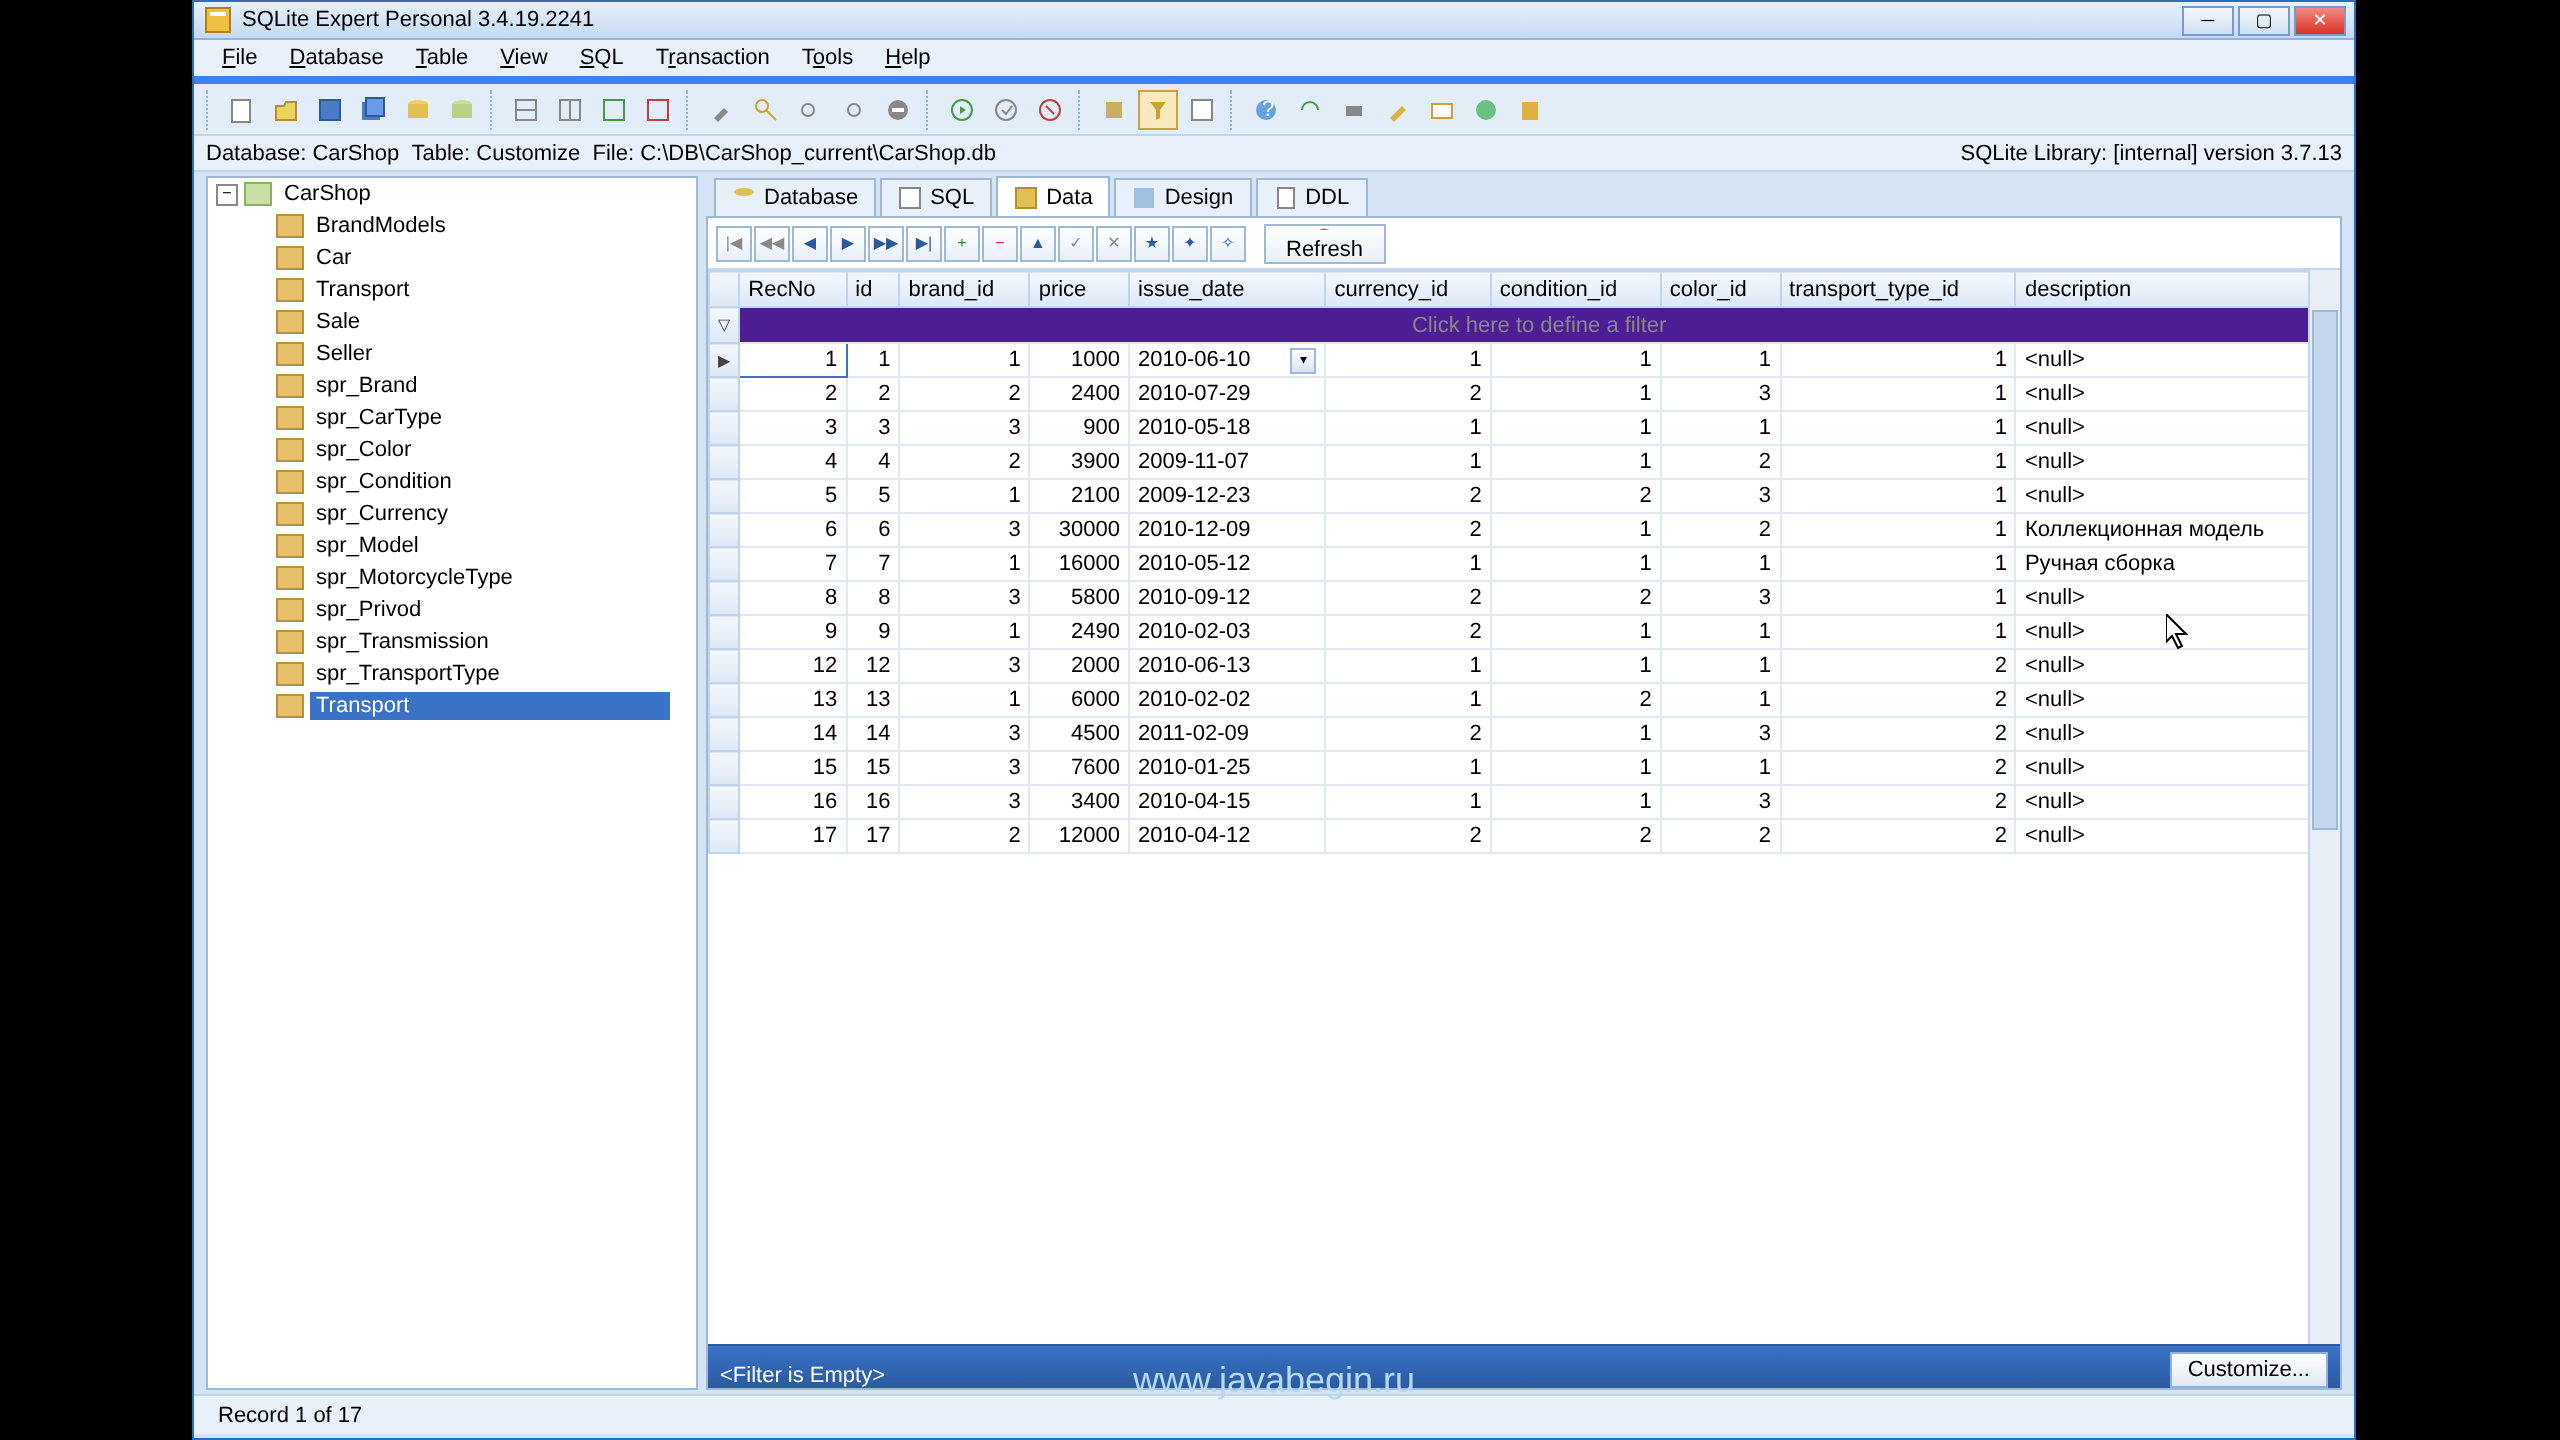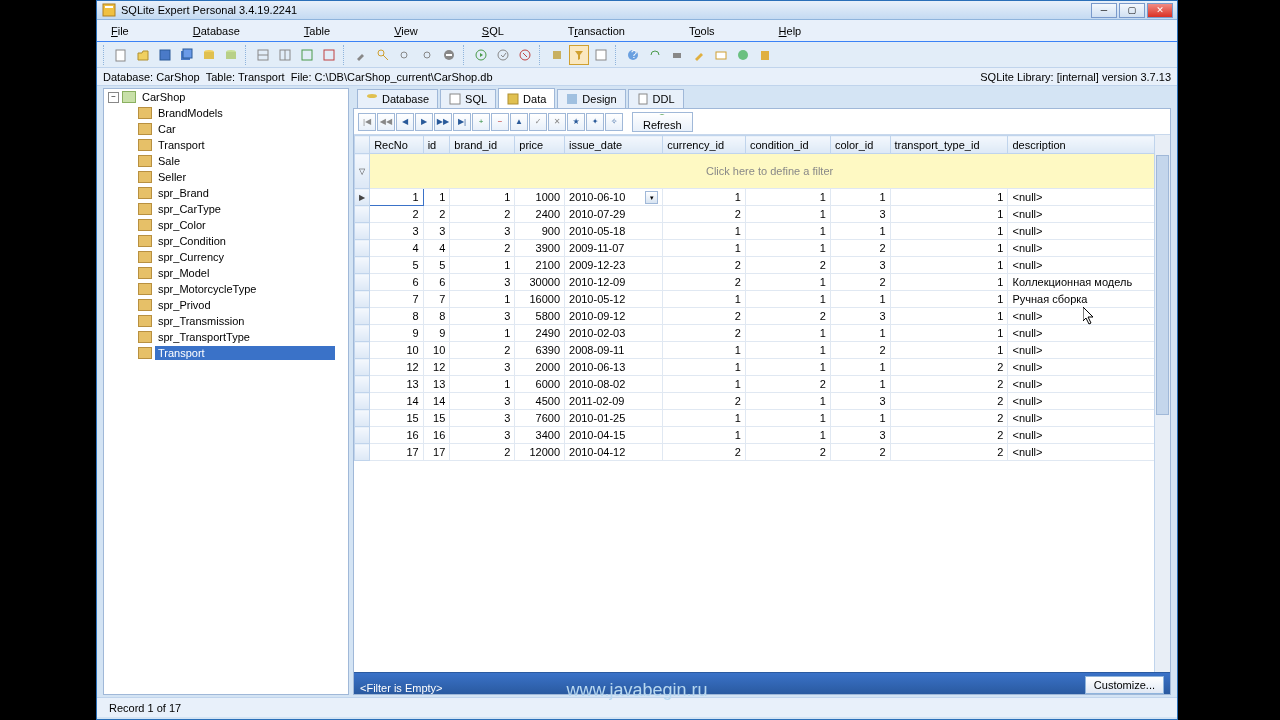--- a/index.html
+++ b/index.html
@@ -4,21 +4,21 @@
 <style>
 * { box-sizing: border-box; margin: 0; padding: 0; font-family: Tahoma, sans-serif; font-size: 11px; }
 body { background: #000; width: 1280px; height: 720px; overflow: hidden; position: relative; }
 .outer { position: absolute; left: 96px; top: 0; width: 1082px; height: 720px; background: #d4e4f4; border: 1px solid #2a6fb8; }
 .titlebar { height: 19px; background: linear-gradient(#e8f0fa, #c4daf2); display: flex; align-items: center; padding: 0 4px; border-bottom: 1px solid #8fb4dc; justify-content: space-between; }
 .titlebar .icon { width: 16px; height: 16px; margin-right: 4px; display: inline-block; }
 .titlebar .title { flex: 1; color: #000; }
 .titlebar .winbtns { display: flex; gap: 2px; }
 .winbtn { width: 26px; height: 15px; border: 1px solid #7a9acb; background: linear-gradient(#f4f8fd, #d0e0f2); display: flex; align-items: center; justify-content: center; font-size: 9px; cursor: pointer; }
 .winbtn.close { background: linear-gradient(#f28b82, #d93025); color: #fff; }
-.menubar { height: 22px; background: #e8f0fa; display: flex; align-items: center; padding: 0 6px; border-bottom: 1px solid #3b82f6; gap: 48px; }
+.menubar { height: 22px; background: #e8f0fa; display: flex; align-items: center; padding: 0 6px; border-bottom: 4px solid #3b82f6; }
 .menubar .menuitem { padding: 2px 8px; cursor: pointer; }
 .menubar .menuitem u { text-decoration: underline; }
 .toolbar { height: 26px; background: #e2edf8; display: flex; align-items: center; padding: 0 4px; border-bottom: 1px solid #c0d4ec; gap: 2px; }
 .tbtn { width: 20px; height: 20px; border: 1px solid transparent; display: flex; align-items: center; justify-content: center; cursor: pointer; }
 .tbsep { width: 4px; height: 20px; border-left: 1px dotted #8fb4dc; margin: 0 2px; }
 .infobar { height: 18px; background: #e8f0fa; display: flex; align-items: center; padding: 0 6px; border-bottom: 1px solid #c0d4ec; color: #000; }
 .infobar .spacer { flex: 1; }
 .main { display: flex; height: 611px; }
 .tree { width: 246px; background: #fff; border: 1px solid #a0b8d8; margin: 2px 2px 2px 6px; overflow: auto; }
 .tree ul { list-style: none; padding-left: 16px; }
@@ -39,21 +39,21 @@
 .gridtool { height: 26px; border-bottom: 1px solid #c8d8ec; display: flex; align-items: center; padding: 0 4px; gap: 1px; }
 .navbtn { width: 18px; height: 18px; border: 1px solid #a0b8d8; background: linear-gradient(#fff,#e8f0fa); display: flex; align-items: center; justify-content: center; font-size: 8px; cursor: pointer; color: #2a5a9a; }
 .navbtn.green { color: #2a8a3a; }
 .navbtn.red { color: #c03030; }
 .navbtn.grey { color: #888; }
 .refreshbtn { height: 20px; padding: 0 10px; border: 1px solid #a0b8d8; background: linear-gradient(#fff,#e8f0fa); display: flex; align-items: center; gap: 4px; cursor: pointer; margin-left: 8px; flex-direction: column; }
 .gridarea { flex: 1; overflow: auto; position: relative; }
 table.grid { border-collapse: collapse; width: 100%; }
 table.grid th { background: linear-gradient(#f4f8fd,#dce8f6); border: 1px solid #c0d4ec; padding: 2px 4px; text-align: left; font-weight: normal; height: 18px; }
 table.grid td { border: 1px solid #e0e8f2; padding: 1px 4px; height: 17px; }
-table.grid td.filterrow { background: #fef9c3; text-align: center; color: #888; height: 35px; }
+table.grid td.filterrow { background: #4c1d95; text-align: center; color: #888; height: 18px; }
 table.grid td.num { text-align: right; }
 table.grid td.rowind { background: linear-gradient(#f4f8fd,#dce8f6); width: 12px; border: 1px solid #c0d4ec; text-align: center; font-size: 8px; color: #444; }
 table.grid tr.selrow td.selcell { border: 1px solid #3a72c8; }
 table.grid td .dd { float: right; width: 13px; height: 13px; background: linear-gradient(#fff,#d8e4f2); border: 1px solid #a0b8d8; font-size: 7px; text-align: center; line-height: 11px; }
 .filterbar { height: 22px; background: linear-gradient(#3a72c8,#2a5aa0); display: flex; align-items: flex-end; padding: 0 6px; color: #fff; border-top: 1px solid #2a5aa0; }
 .filterbar .spacer { flex: 1; }
 .custbtn { background: linear-gradient(#fff,#e0e8f4); border: 1px solid #8fb4dc; color: #000; padding: 2px 8px; cursor: pointer; }
 .statusbar { height: 20px; background: #e8f0fa; border-top: 1px solid #c0d4ec; display: flex; align-items: center; padding: 0 8px; }
 .statusbar .sseg { padding: 0 260px 0 4px; }
 .vscroll { position: absolute; right: 0; top: 0; width: 16px; height: 100%; background: #e8eef6; border-left: 1px solid #c0d4ec; }
@@ -246,21 +246,21 @@
       </div>
     <div class="tbtn">
         <svg width="14" height="14">
           <rect x="3" y="3" width="8" height="9" fill="#e0b040"></rect>
         </svg>
       </div>
   </div>
 
   <div class="infobar">
     <span>Database: CarShop</span>&nbsp;&nbsp;
-    <span>Table: Transport</span>&nbsp;&nbsp;
+    <span>Table: Customize</span>&nbsp;&nbsp;
     <span>File: C:\DB\CarShop_current\CarShop.db</span>
     <span class="spacer"></span>
     <span>SQLite Library: [internal] version 3.7.13</span>
   </div>
 
   <div class="main">
     <div class="tree">
       <ul>
         <li class="db">
             <span class="exp">−</span>
@@ -545,51 +545,38 @@
                   <td class="num">2490</td>
                   <td>2010-02-03</td>
                   <td class="num">2</td>
                   <td class="num">1</td>
                   <td class="num">1</td>
                   <td class="num">1</td>
                   <td>&lt;null&gt;</td>
                 </tr>
                 <tr>
                   <td class="rowind"></td>
-                  <td class="num">10</td>
-                  <td class="num">10</td>
-                  <td class="num">2</td>
-                  <td class="num">6390</td>
-                  <td>2008-09-11</td>
-                  <td class="num">1</td>
-                  <td class="num">1</td>
-                  <td class="num">2</td>
-                  <td class="num">1</td>
-                  <td>&lt;null&gt;</td>
-                </tr>
-                <tr>
-                  <td class="rowind"></td>
                   <td class="num">12</td>
                   <td class="num">12</td>
                   <td class="num">3</td>
                   <td class="num">2000</td>
                   <td>2010-06-13</td>
                   <td class="num">1</td>
                   <td class="num">1</td>
                   <td class="num">1</td>
                   <td class="num">2</td>
                   <td>&lt;null&gt;</td>
                 </tr>
                 <tr>
                   <td class="rowind"></td>
                   <td class="num">13</td>
                   <td class="num">13</td>
                   <td class="num">1</td>
                   <td class="num">6000</td>
-                  <td>2010-08-02</td>
+                  <td>2010-02-02</td>
                   <td class="num">1</td>
                   <td class="num">2</td>
                   <td class="num">1</td>
                   <td class="num">2</td>
                   <td>&lt;null&gt;</td>
                 </tr>
                 <tr>
                   <td class="rowind"></td>
                   <td class="num">14</td>
                   <td class="num">14</td>

